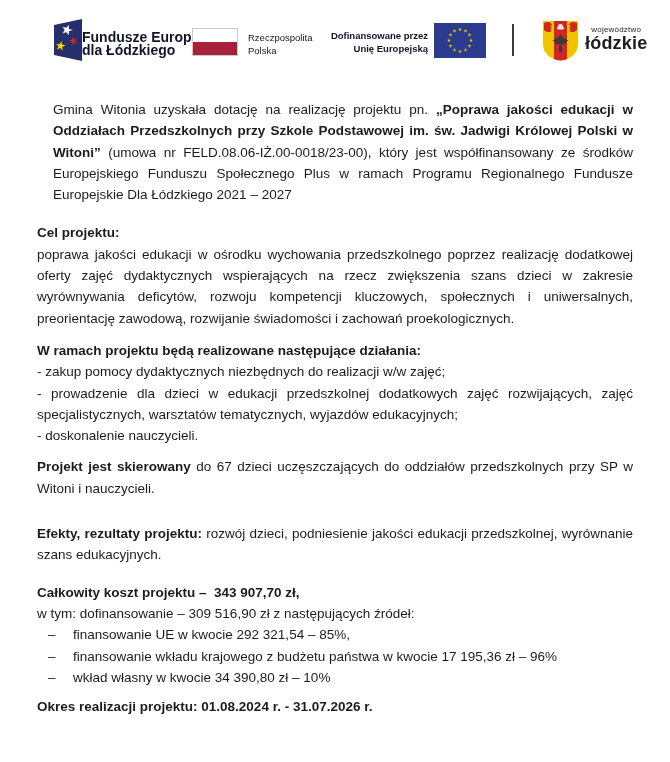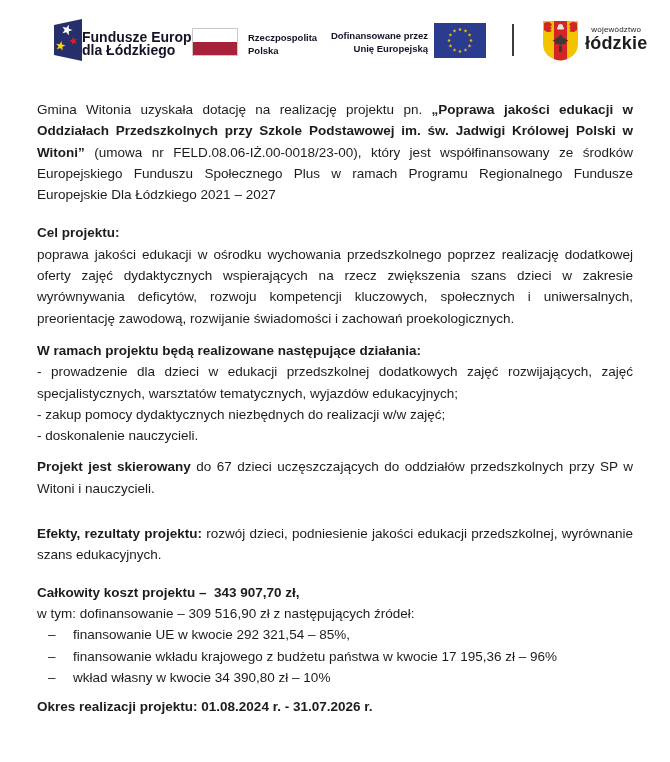--- a/index.html
+++ b/index.html
@@ -8,36 +8,36 @@
     font-family:"Liberation Sans", sans-serif; color:#1f1f1f; overflow:hidden;
   }
 
   
   .logo-strip { position:absolute; left:0; top:0; width:670px; height:90px; }
   .fe-flag   { position:absolute; left:50px;  top:19px; }
   .fe-label  { position:absolute; left:82px;  top:31px; font-size:14px; font-weight:bold; line-height:13px; color:#141428; }
   .pl-flag   { position:absolute; left:192px; top:28px; width:44px; height:26px; border:1px solid #c9c9c9; }
   .pl-flag .w { height:13px; background:#ffffff; }
   .pl-flag .r { height:13px; background:#a62139; }
-  .pl-label  { position:absolute; left:248px; top:31px; font-size:9.5px; font-weight:bold; line-height:13px; color:#141428; }
+  .pl-label  { position:absolute; left:248px; top:31px; font-size:9.5px; font-weight:normal; line-height:13px; color:#141428; }
   .eu-label  { position:absolute; left:318px; top:29px; width:110px; text-align:right; font-size:9.5px; font-weight:bold; line-height:13px; color:#141428; }
   .eu-flag   { position:absolute; left:434px; top:23px; }
   .sep-line  { position:absolute; left:512px; top:24px; width:1.5px; height:32px; background:#3c3c3c; }
   .wl-shield { position:absolute; left:542px; top:20px; }
   .wl-label  { position:absolute; left:585px; top:25px; color:#1d1d1b;text-align:center; }
   .wl-label .small { font-size:8px; line-height:9px; font-weight:500; letter-spacing:.2px; }
   .wl-label .big   { font-size:18px; line-height:19px; font-weight:800; letter-spacing:.2px; }
 
   
   .content {
     position:absolute; left:37px; top:99px; width:596px;
     font-size:13.5px; line-height:21.3px; text-align:justify; color:#1c1c1c;
   }
   .content .b { font-weight:bold; }
-  .para-intro      { margin:0 0 17px 0; }
+  .para-intro      { margin:0 0 17px 16px; }
   .sec-cel         { margin:0 0 11px 0; }
   .sec-dzialania   { margin:0 0 10px 0; }
   .sec-skierowany  { margin:0 0 24px 0; }
   .sec-efekty      { margin:0 0 16px 0; }
   .sec-koszt       { margin:0 0 8px 0; }
   .heading-line    { font-weight:bold; }
   .prewrap         { white-space:pre-wrap; }
   .dash-list       { text-align:left; }
   .dash-item       { display:flex; }
   .dash-item .dash { flex:none; width:25px; margin-left:11px; }
@@ -120,22 +120,22 @@
 
     <p class="para-intro"><span>Gmina Witonia uzyskała dotację na realizację projektu pn. </span><span class="b">„Poprawa jakości edukacji w Oddziałach Przedszkolnych przy Szkole Podstawowej im. św. Jadwigi Królowej Polski w Witoni”</span><span> (umowa nr FELD.08.06-IŻ.00-0018/23-00), który jest współfinansowany ze środków Europejskiego Funduszu Społecznego Plus w ramach Programu Regionalnego Fundusze Europejskie Dla Łódzkiego 2021 – 2027</span></p>
 
     <div class="sec-cel">
       <div class="heading-line">Cel projektu:</div>
       <div>poprawa jakości edukacji w ośrodku wychowania przedszkolnego poprzez realizację dodatkowej oferty zajęć dydaktycznych wspierających na rzecz zwiększenia szans dzieci w zakresie wyrównywania deficytów, rozwoju kompetencji kluczowych, społecznych i uniwersalnych, preorientację zawodową, rozwijanie świadomości i zachowań proekologicznych.</div>
     </div>
 
     <div class="sec-dzialania">
       <div class="heading-line">W ramach projektu będą realizowane następujące działania:</div>
+      <div>- zakup pomocy dydaktycznych niezbędnych do realizacji w/w zajęć;</div>
       <div>- prowadzenie dla dzieci w edukacji przedszkolnej dodatkowych zajęć rozwijających, zajęć specjalistycznych, warsztatów tematycznych, wyjazdów edukacyjnych;</div>
-      <div>- zakup pomocy dydaktycznych niezbędnych do realizacji w/w zajęć;</div>
       <div>- doskonalenie nauczycieli.</div>
     </div>
 
     <p class="sec-skierowany" style="margin-top:0"><span class="b">Projekt jest skierowany</span><span> do 67 dzieci uczęszczających do oddziałów przedszkolnych przy SP w Witoni i nauczycieli.</span></p>
 
     <p class="sec-efekty" style="margin-top:0"><span class="b">Efekty, rezultaty projektu:</span><span> rozwój dzieci, podniesienie jakości edukacji przedszkolnej, wyrównanie szans edukacyjnych.</span></p>
 
     <div class="sec-koszt">
       <div class="heading-line prewrap">Całkowity koszt projektu –  343 907,70 zł,</div>
       <div>w tym: dofinansowanie – 309 516,90 zł z następujących źródeł:</div>

